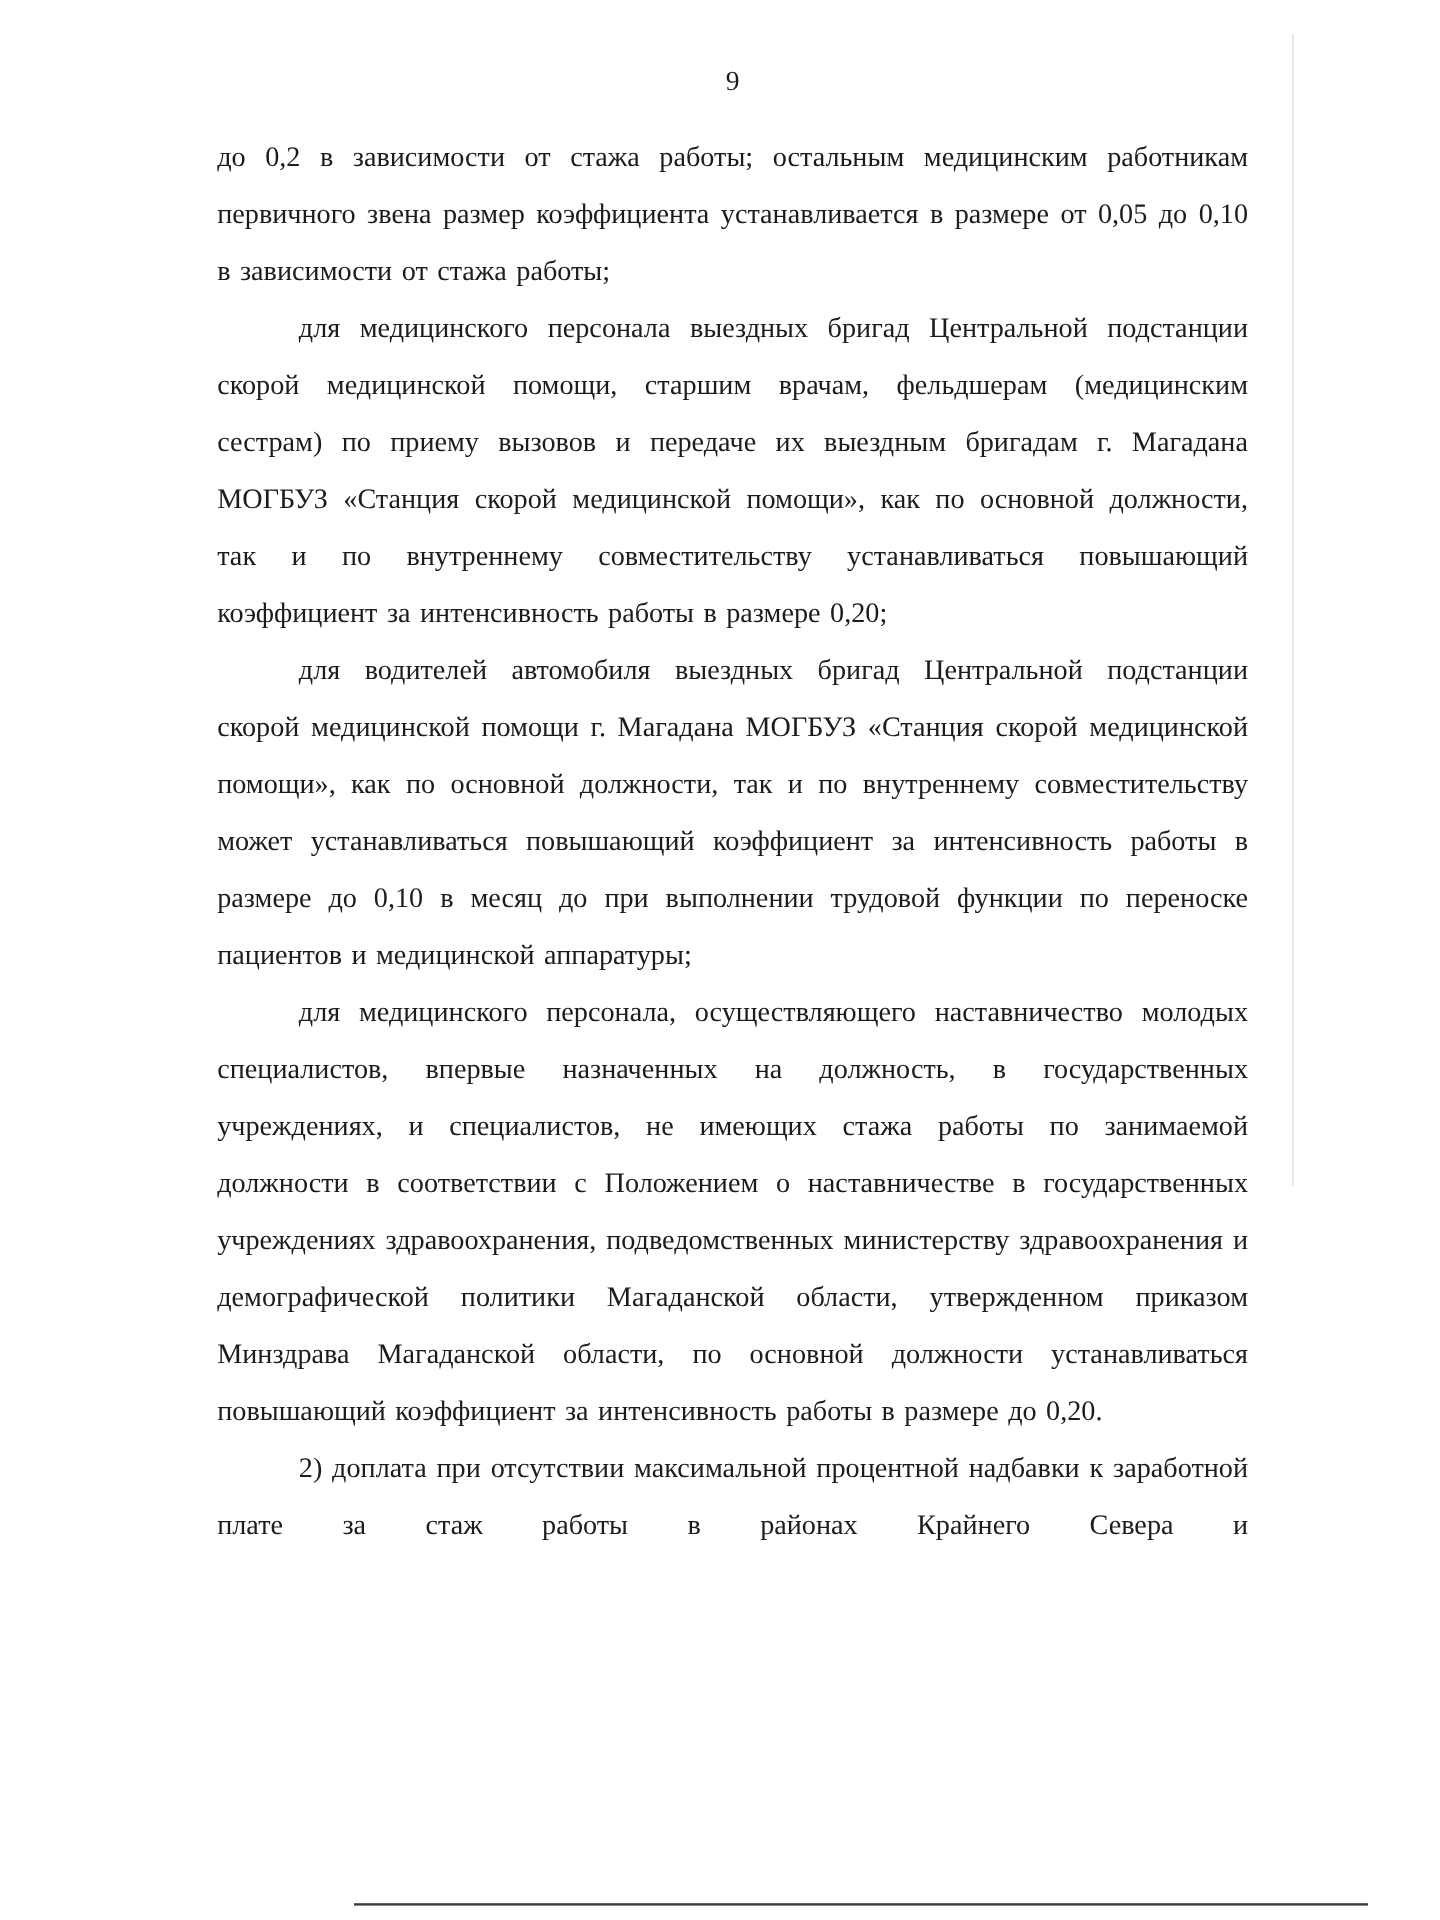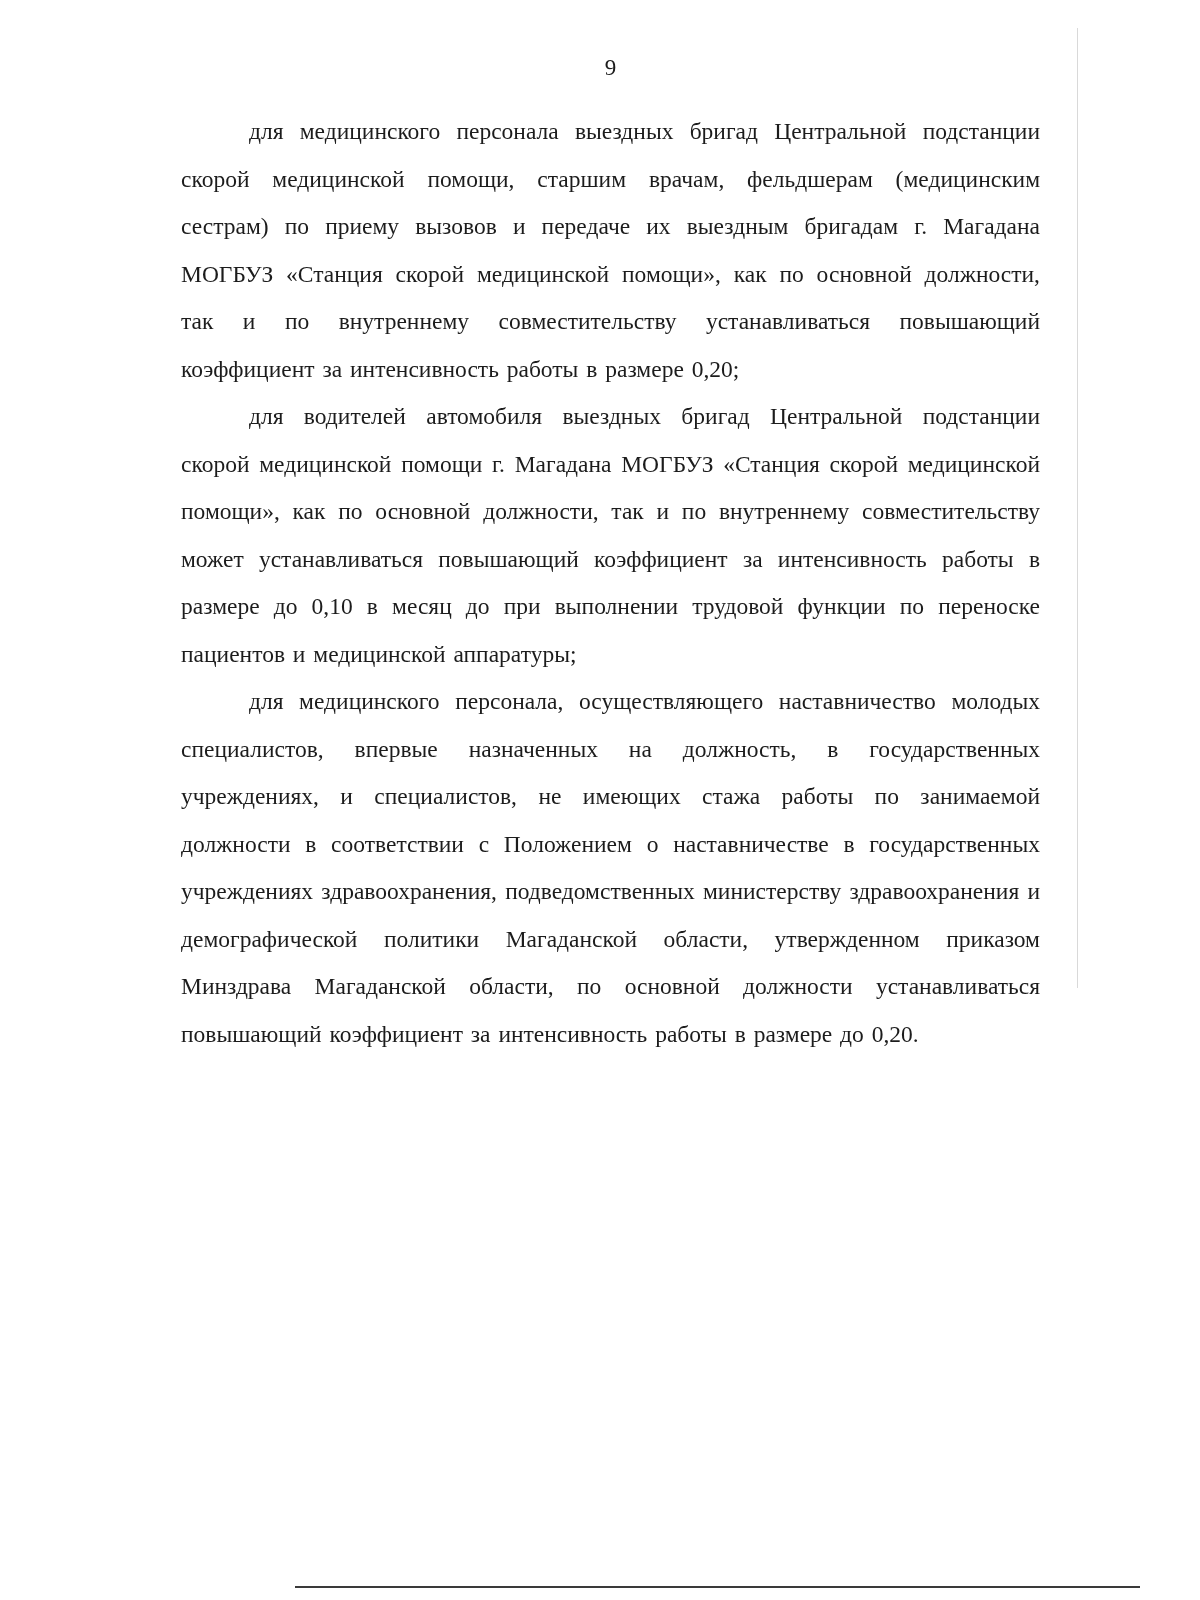--- a/index.html
+++ b/index.html
@@ -59,21 +59,23 @@
   }
 </style>
 </head>
 <body>
 
 <div class="page">
 
   <div class="page-number">9</div>
 
   <div class="body-text">
+    <p class="no-indent">до 0,2 в зависимости от стажа работы; остальным медицинским работникам первичного звена размер коэффициента устанавливается в размере от 0,05 до 0,10 в зависимости от стажа работы;</p>
     <p>для медицинского персонала выездных бригад Центральной подстанции скорой медицинской помощи, старшим врачам, фельдшерам (медицинским сестрам) по приему вызовов и передаче их выездным бригадам г. Магадана МОГБУЗ «Станция скорой медицинской помощи», как по основной должности, так и по внутреннему совместительству устанавливаться повышающий коэффициент за интенсивность работы в размере 0,20;</p>
     <p>для водителей автомобиля выездных бригад Центральной подстанции скорой медицинской помощи г. Магадана МОГБУЗ «Станция скорой медицинской помощи», как по основной должности, так и по внутреннему совместительству может устанавливаться повышающий коэффициент за интенсивность работы в размере до 0,10 в месяц до при выполнении трудовой функции по переноске пациентов и медицинской аппаратуры;</p>
     <p>для медицинского персонала, осуществляющего наставничество молодых специалистов, впервые назначенных на должность, в государственных учреждениях, и специалистов, не имеющих стажа работы по занимаемой должности в соответствии с Положением о наставничестве в государственных учреждениях здравоохранения, подведомственных министерству здравоохранения и демографической политики Магаданской области, утвержденном приказом Минздрава Магаданской области, по основной должности устанавливаться повышающий коэффициент за интенсивность работы в размере до 0,20.</p>
+    <p class="justify-last">2) доплата при отсутствии максимальной процентной надбавки к заработной плате за стаж работы в районах Крайнего Севера и</p>
   </div>
 
   <div class="artifact-vline"></div>
   <div class="artifact-hline"></div>
 
 </div>
 
 </body></html>

